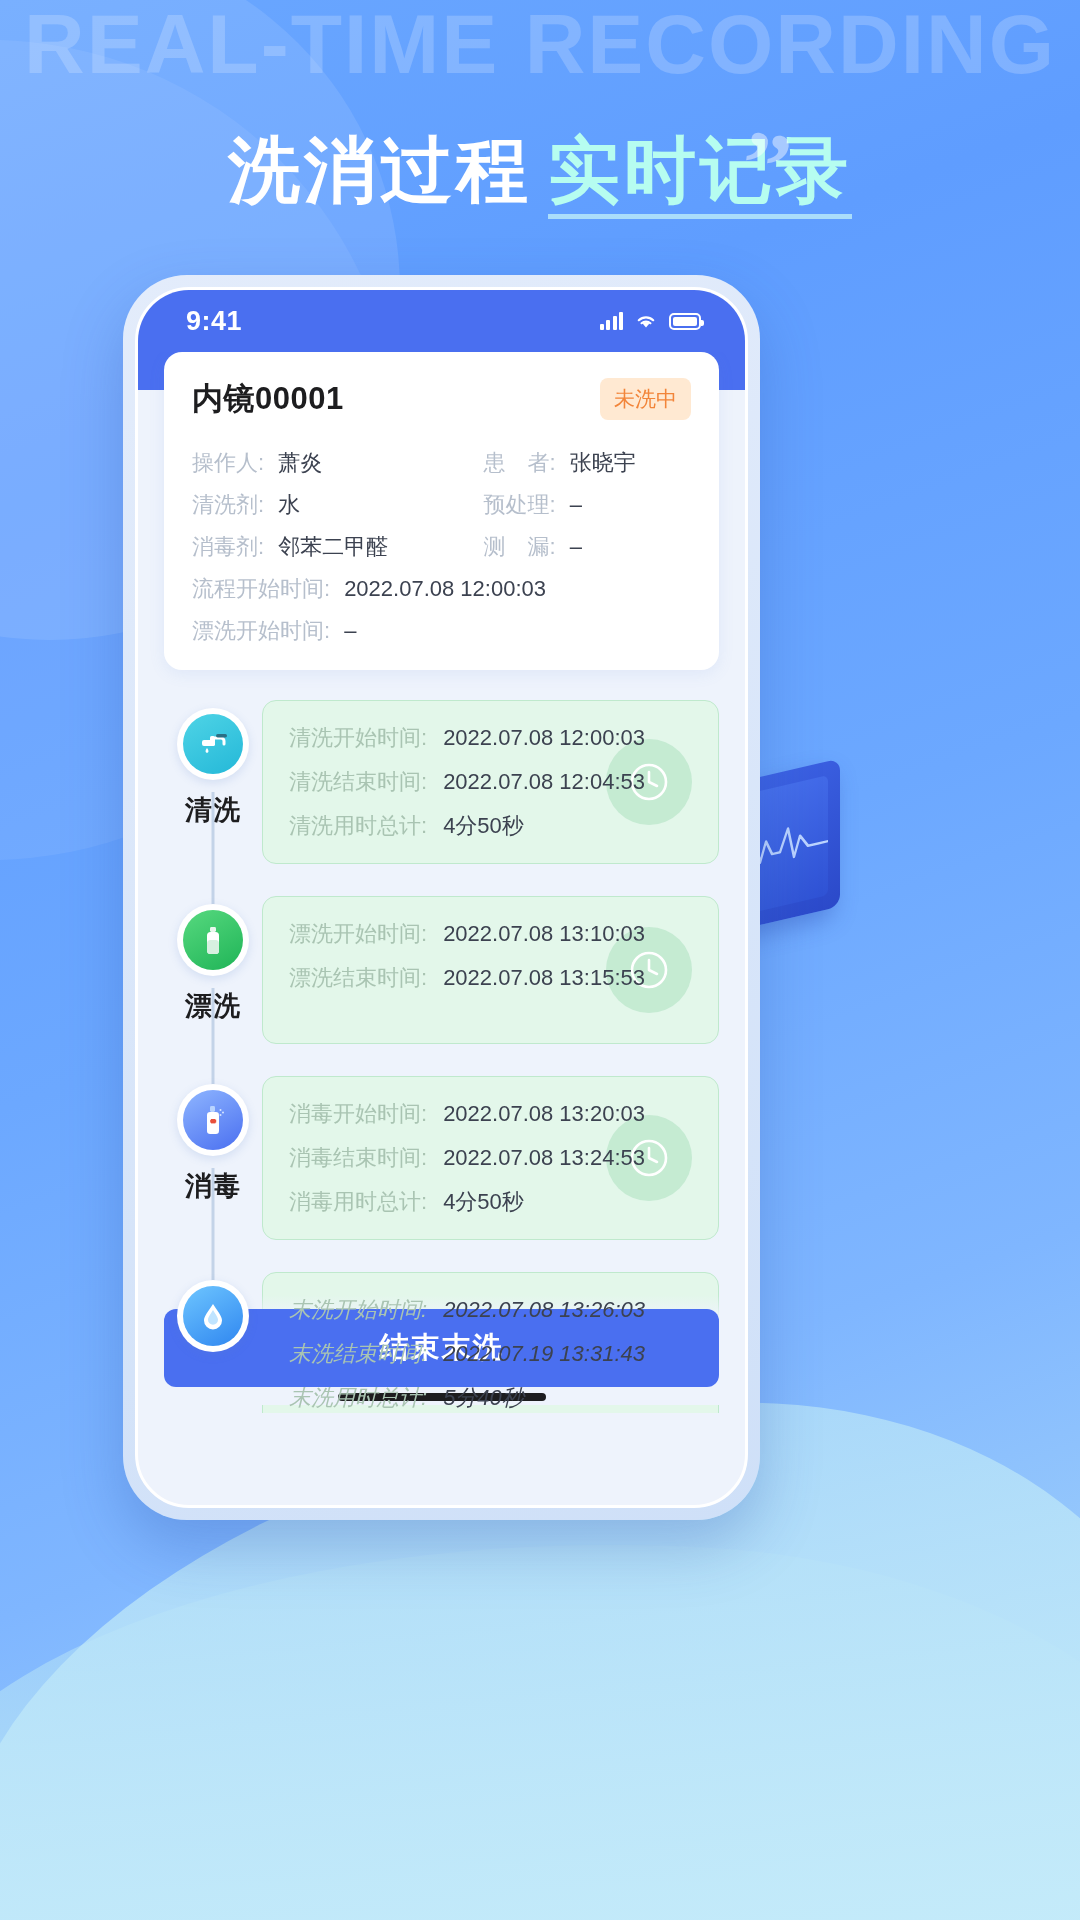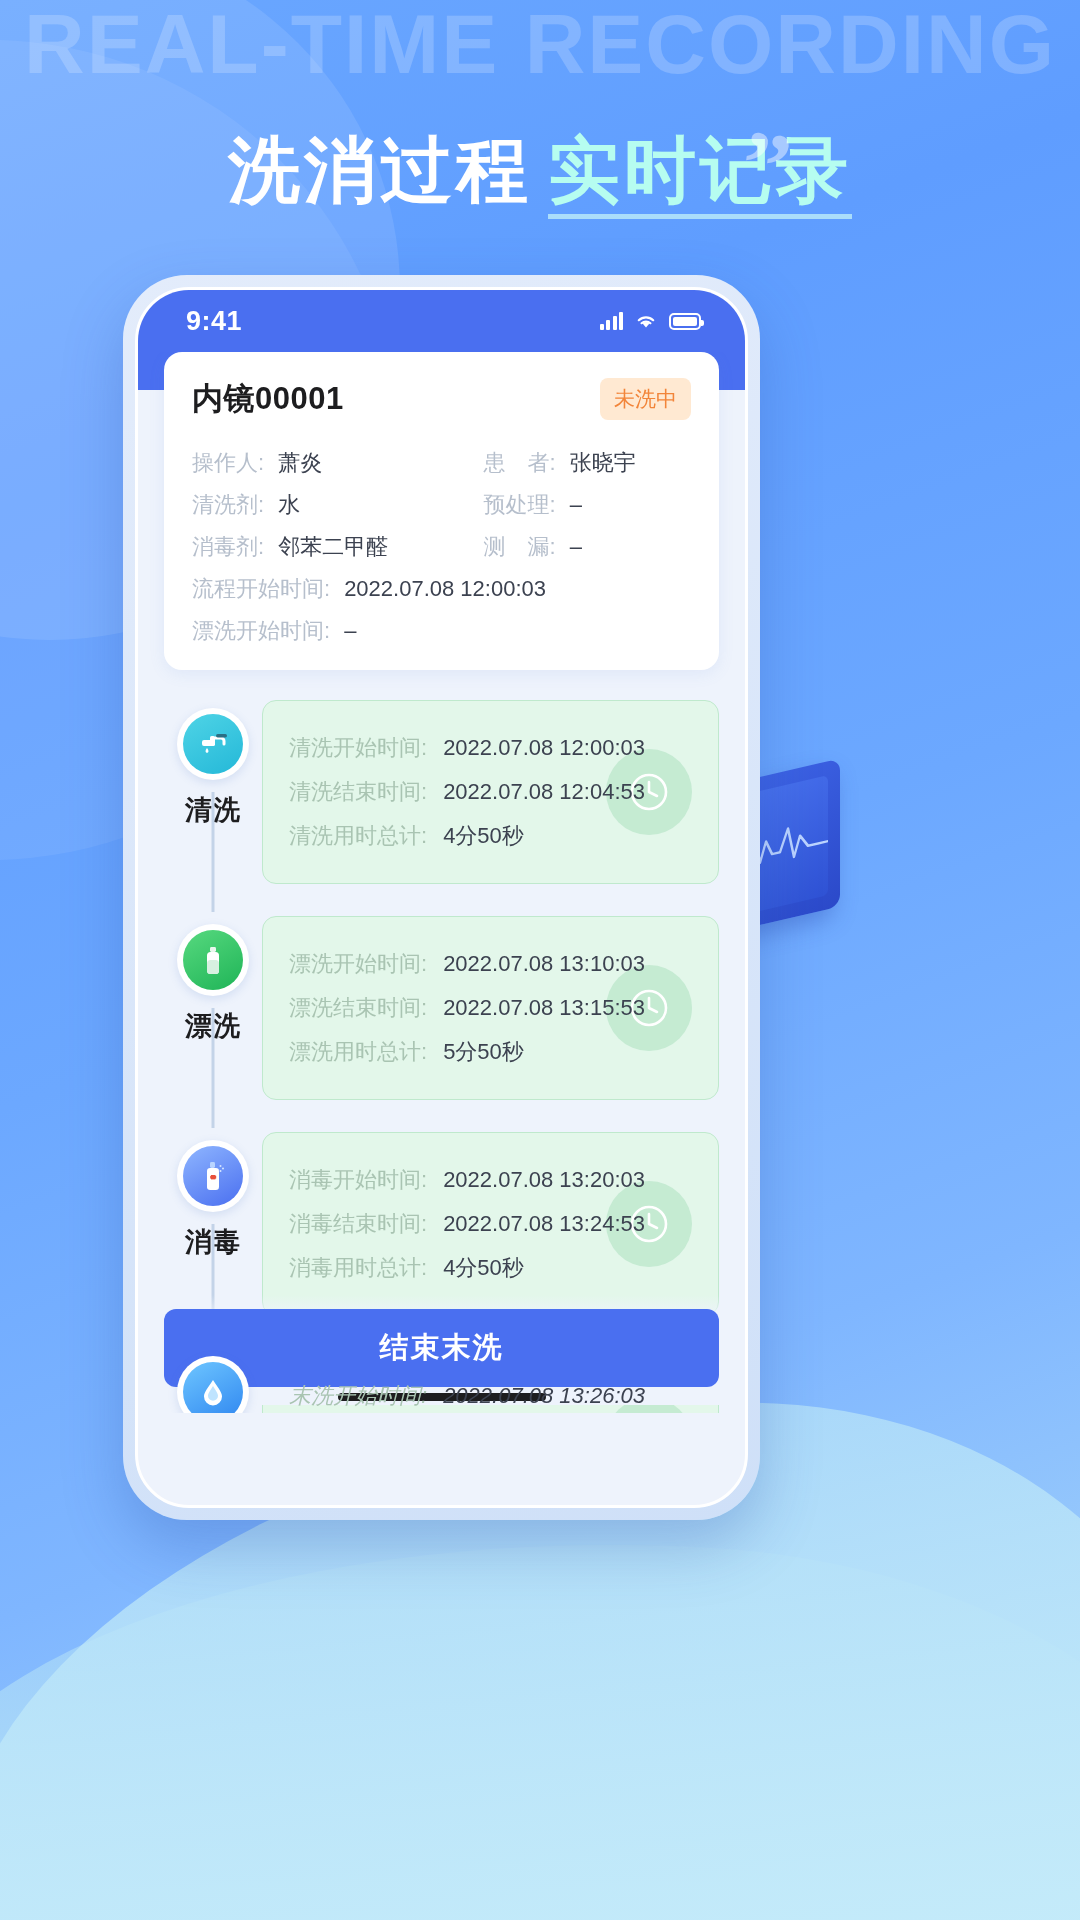--- a/index.html
+++ b/index.html
@@ -227,21 +227,21 @@
   .connector {
     position:absolute; top:92px; left:50%; transform:translateX(-50%);
     width:3px; height:120px;
     background:#c3d3e8;
   }
   .step-panel {
     flex:1; position:relative;
     background:#e3f7ea;
     border:1.5px solid #bfe9cd;
     border-radius:14px;
-    padding:32px 26px;
+    padding:22px 26px;
     overflow:hidden;
     min-height:148px;
   }
   .panel-clock {
     position:absolute; right:26px; top:50%; transform:translateY(-50%);
     width:86px; height:86px; border-radius:50%;
     background:rgba(160,219,182,.45);
     display:flex; align-items:center; justify-content:center;
   }
   .prow { display:flex; align-items:baseline; margin-bottom:14px; position:relative; z-index:2; }
@@ -435,24 +435,20 @@
                 </svg>
               </div>
               <div class="prow">
                 <span class="pkey">漂洗开始时间:</span>
                 <span class="pval">2022.07.08 13:10:03</span>
               </div>
               <div class="prow">
                 <span class="pkey">漂洗结束时间:</span>
                 <span class="pval">2022.07.08 13:15:53</span>
               </div>
-              <div class="prow">
-                <span class="pkey">漂洗用时总计:</span>
-                <span class="pval">5分50秒</span>
-              </div>
             </div>
           </div>
 
           <div class="step">
             <div class="step-left">
               <div class="step-icon">
                 <div class="circ c-disinf">
                   <svg width="34" height="34" viewBox="0 0 34 34">
                     <rect x="14" y="3" width="5" height="6" rx="1.4" fill="#b9d4ff"></rect>
                     <rect x="11" y="9" width="12" height="22" rx="3.2" fill="#ffffff"></rect>

